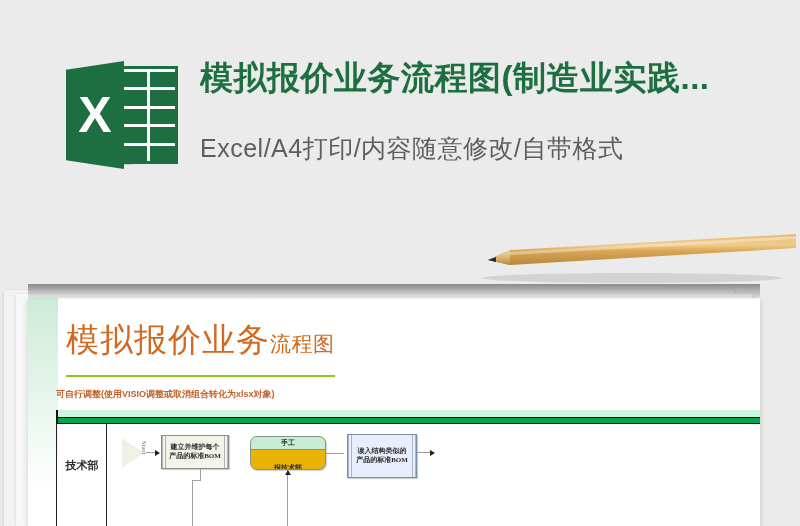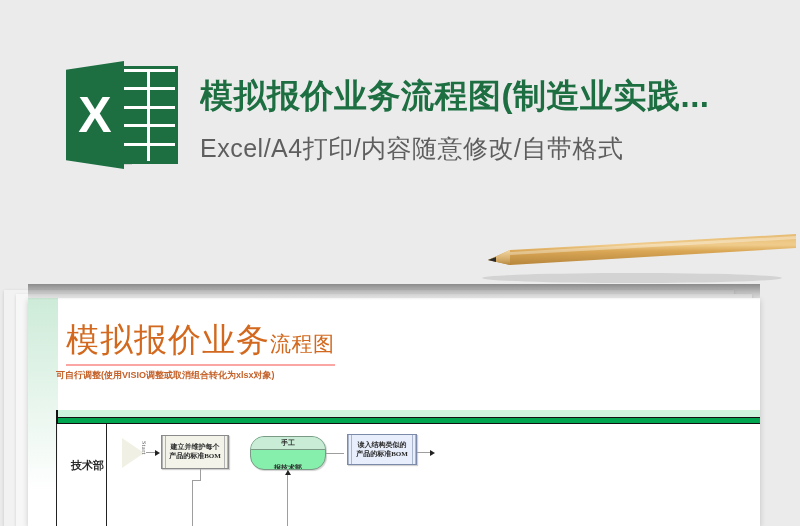--- a/index.html
+++ b/index.html
@@ -70,21 +70,21 @@
     font-family: "Liberation Sans", sans-serif;
     font-weight: bold;
     font-size: 50px;
     line-height: 108px;
     text-align: center;
     letter-spacing: 0;
   }
 
   #title-main {
     position: absolute;
-    left: 200px; top: 74px;
+    left: 200px; top: 56px;
     width: 600px;
     color: #1d6f42;
     font-size: 33px;
     font-weight: bold;
     letter-spacing: 0.5px;
     white-space: nowrap;
     overflow: hidden;
   }
   #title-sub {
     position: absolute;
@@ -144,38 +144,38 @@
     position: absolute;
     left: 0; top: 0;
     width: 30px; height: 228px;
     background: linear-gradient(to bottom, #cdebd8, #ffffff 85%);
   }
 
   .doc-title {
     position: absolute;
     left: 38px; top: 20px;
     white-space: nowrap;
-    border-bottom: 2px solid #fca5a5;
-    padding-bottom: 1px;
+    border-bottom: 2px solid #84cc16;
+    padding-bottom: 12px;
   }
   .doc-title .big {
     color: #d2691e;
     font-size: 33px;
     font-family: "Liberation Serif", "DejaVu Serif", serif;
     letter-spacing: 1px;
   }
   .doc-title .small {
     color: #d2691e;
     font-size: 21px;
     font-family: "Liberation Serif", "DejaVu Serif", serif;
     letter-spacing: 0.5px;
   }
   .doc-note {
     position: absolute;
-    left: 28px; top: 71px;
+    left: 28px; top: 90px;
     color: #c4622a;
     font-size: 9px;
     white-space: nowrap;
     font-family: "Liberation Sans", sans-serif;
     font-weight: bold;
   }
 
   
   .green-bar-wrap {
     position: absolute;
@@ -214,21 +214,21 @@
   .lane-line-b {
     position: absolute;
     left: 78px; top: 126px;
     width: 1px; height: 102px;
     background: #222222;
   }
   .lane-label {
     position: absolute;
     left: 32px; top: 160px;
     width: 44px;
-    text-align: right;
+    text-align: center;
     font-size: 11px;
     color: #2a2a2a;
     font-family: "Liberation Serif", "DejaVu Serif", serif;
     font-weight: bold;
   }
 
   
   .node {
     position: absolute;
     box-sizing: border-box;
@@ -263,22 +263,22 @@
     font-weight: bold;
   }
   .node-blue {
     background: #e8eefc;
     border: 1px solid #7a8aa8;
   }
   .node-blue .sidebar-l, .node-blue .sidebar-r { border-color: #a9b6cd; }
 
   .node-manual {
     border: 1px solid #7a9a86;
-    border-radius: 14px;
-    background: #86efac;
+    border-radius: 7px;
+    background: #eab308;
     overflow: hidden;
     box-shadow: 1px 1px 1px rgba(0,0,0,0.18);
   }
   .node-manual .hd {
     height: 12px;
     background: #c9ecd6;
     border-bottom: 1px solid #7a9a86;
     display: flex;
     align-items: center;
     justify-content: center;
@@ -441,21 +441,21 @@
     <div class="conn" style="left:164px; top:182px; width:1px; height:46px;"></div>
 
     <div class="node node-manual" style="left:222px; top:138px; width:76px; height:34px;">
       <div class="hd">手工</div>
       <div class="bd">报技术部</div>
     </div>
     <div class="conn" style="left:259px; top:172px; width:1px; height:56px;"></div>
     <div class="arrow-u" style="left:257px; top:172px;"></div>
     <div class="conn" style="left:298px; top:155px; width:18px; height:1px;"></div>
 
-    <div class="node node-proc node-blue" style="left:319px; top:136px; width:70px; height:31px;">
+    <div class="node node-proc node-blue" style="left:319px; top:136px; width:70px; height:44px;">
       <div class="sidebar-l"></div>
       <div class="sidebar-r"></div>
       <div class="txt">读入结构类似的产品的标准BOM</div>
     </div>
     <div class="conn" style="left:389px; top:154px; width:14px; height:1px;"></div>
     <div class="arrow-r" style="left:402px; top:152px;"></div>
 
   </div>
 
   <div class="paper-top-shade"></div>

